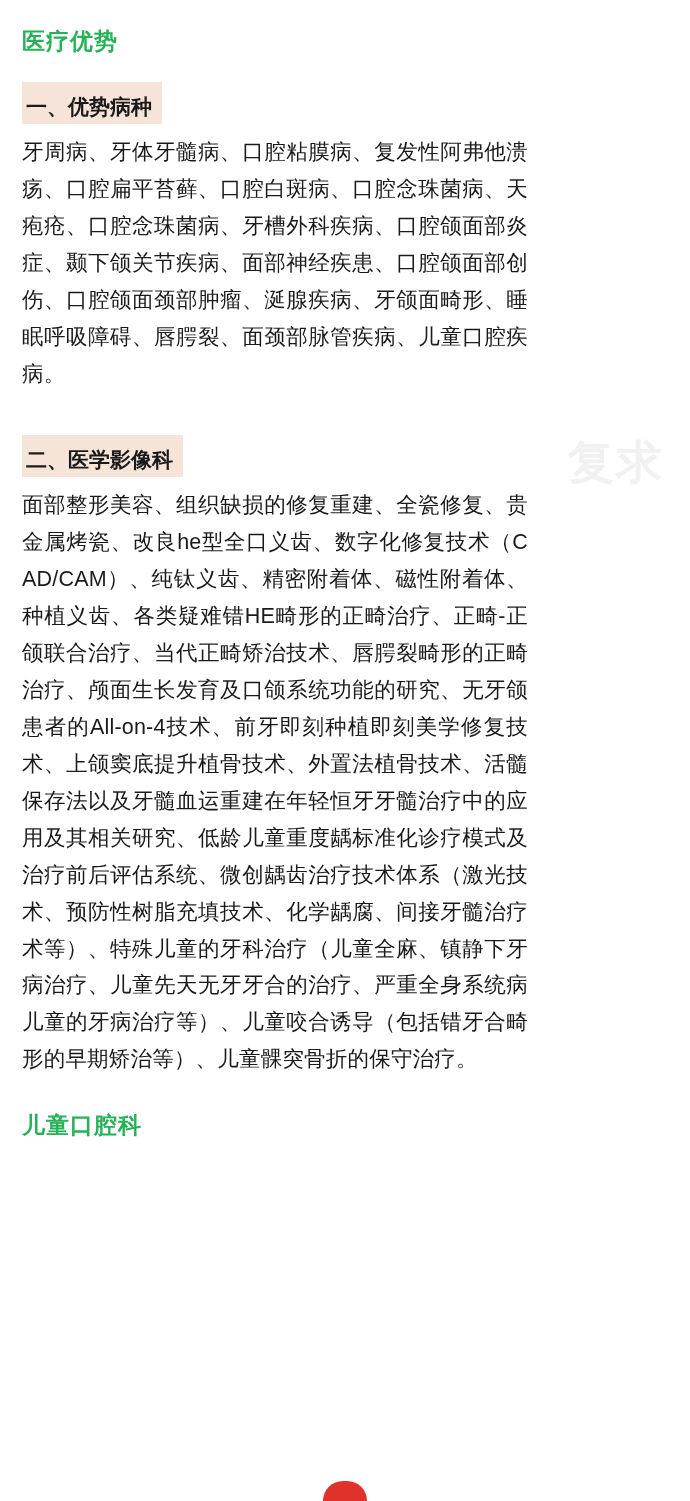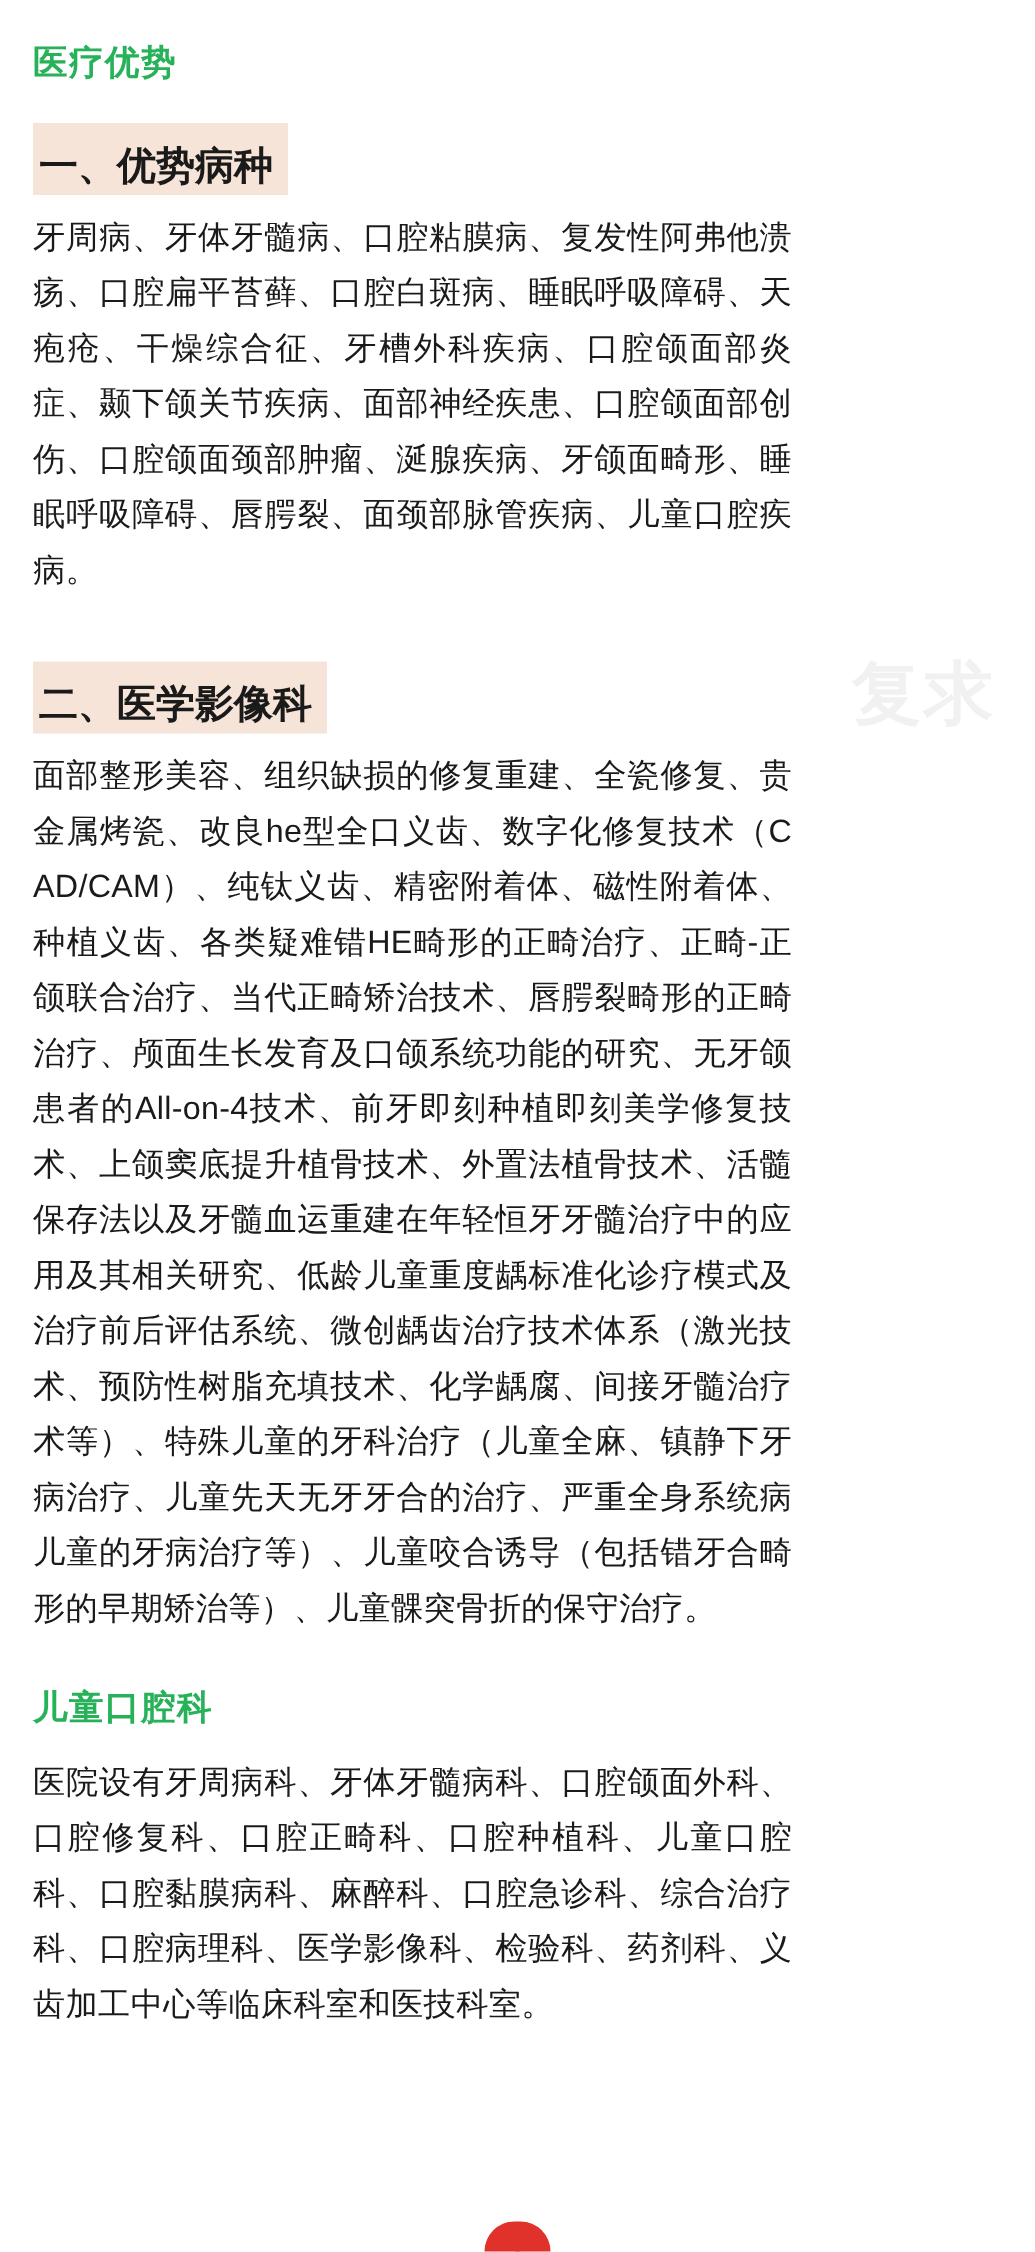--- a/index.html
+++ b/index.html
@@ -29,21 +29,21 @@
     letter-spacing: 1px;
     margin: 10px 0 26px 0;
     line-height: 1.2;
   }
   .section-title.second {
     margin-top: 34px;
     margin-bottom: 18px;
   }
   .sub-title {
     display: inline-block;
-    font-size: 26px;
+    font-size: 21px;
     font-weight: bold;
     color: #1a1a1a;
     background: #f5e4d7;
     padding: 12px 10px 4px 4px;
     line-height: 1.25;
     margin: 0 0 10px 0;
   }
   .sub-title-wrap {
     margin-top: 6px;
   }
@@ -104,29 +104,28 @@
 
 <div class="watermark">复求</div>
 
 <div class="page">
 
   <h1 class="section-title">医疗优势</h1>
 
   <div class="sub-title-wrap">
     <span class="sub-title">一、优势病种</span>
   </div>
-  <p class="body-text">牙周病、牙体牙髓病、口腔粘膜病、复发性阿弗他溃疡、口腔扁平苔藓、口腔白斑病、睡眠呼吸障碍、天疱疮、干燥综合征、牙槽外科疾病、口腔颌面部炎症、颞下颌关节疾病、面部神经疾患、口腔颌面部创伤、口腔颌面颈部肿瘤、涎腺疾病、牙颌面畸形、睡眠呼吸障碍、唇腭裂、面颈部脉管疾病、儿童口腔疾病。</p>
+  <p class="body-text">牙周病、牙体牙髓病、口腔粘膜病、复发性阿弗他溃疡、口腔扁平苔藓、口腔白斑病、口腔念珠菌病、天疱疮、口腔念珠菌病、牙槽外科疾病、口腔颌面部炎症、颞下颌关节疾病、面部神经疾患、口腔颌面部创伤、口腔颌面颈部肿瘤、涎腺疾病、牙颌面畸形、睡眠呼吸障碍、唇腭裂、面颈部脉管疾病、儿童口腔疾病。</p>
 
   <div class="gap-lg"></div>
 
   <div class="sub-title-wrap">
     <span class="sub-title">二、医学影像科</span>
   </div>
   <p class="body-text">面部整形美容、组织缺损的修复重建、全瓷修复、贵金属烤瓷、改良he型全口义齿、数字化修复技术（CAD/CAM）、纯钛义齿、精密附着体、磁性附着体、种植义齿、各类疑难错HE畸形的正畸治疗、正畸-正颌联合治疗、当代正畸矫治技术、唇腭裂畸形的正畸治疗、颅面生长发育及口颌系统功能的研究、无牙颌患者的All-on-4技术、前牙即刻种植即刻美学修复技术、上颌窦底提升植骨技术、外置法植骨技术、活髓保存法以及牙髓血运重建在年轻恒牙牙髓治疗中的应用及其相关研究、低龄儿童重度龋标准化诊疗模式及治疗前后评估系统、微创龋齿治疗技术体系（激光技术、预防性树脂充填技术、化学龋腐、间接牙髓治疗术等）、特殊儿童的牙科治疗（儿童全麻、镇静下牙病治疗、儿童先天无牙牙合的治疗、严重全身系统病儿童的牙病治疗等）、儿童咬合诱导（包括错牙合畸形的早期矫治等）、儿童髁突骨折的保守治疗。</p>
 
   <h2 class="section-title second">儿童口腔科</h2>
-  <p class="body-text">医院设有牙周病科、牙体牙髓病科、口腔颌面外科、口腔修复科、口腔正畸科、口腔种植科、儿童口腔科、口腔黏膜病科、麻醉科、口腔急诊科、综合治疗科、口腔病理科、医学影像科、检验科、药剂科、义齿加工中心等临床科室和医技科室。</p>
 
 </div>
 
 <div class="bottom-mark">
   <div class="shape"></div>
 </div>
 
 </body></html>

